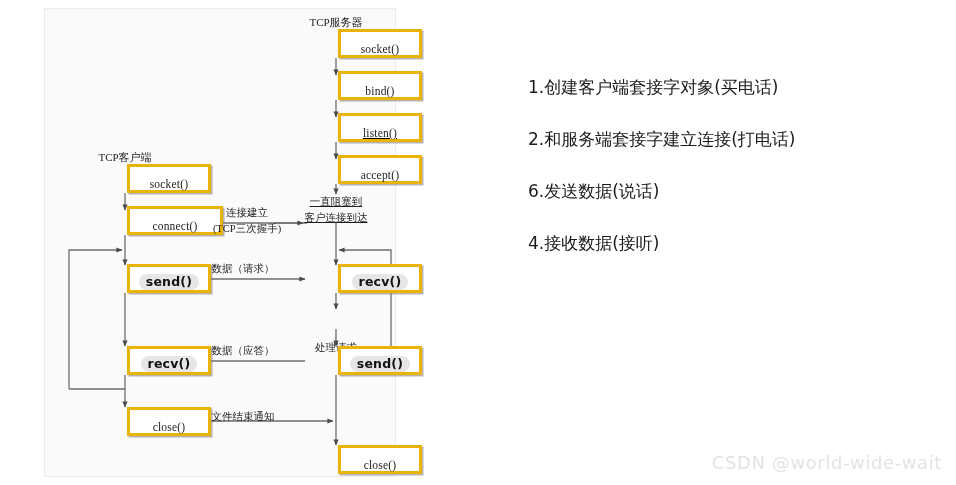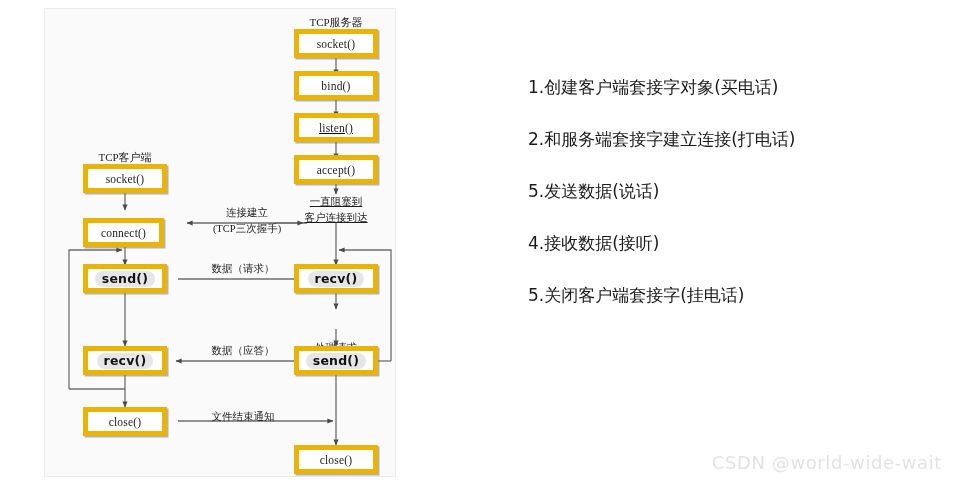--- a/index.html
+++ b/index.html
@@ -30,25 +30,26 @@
     position: absolute;
     left: 0;
     top: 0;
   }
 
   
   .node-box {
     position: absolute;
     box-sizing: border-box;
     background: #ffffff;
-    border: 5px solid #eab308;
+    border: 3px solid #eab308;
     box-shadow: 1.5px 1.5px 0 0 rgba(120,120,120,0.55);
     display: flex;
-    align-items: center;
+    align-items: flex-end;
     justify-content: center;
+    margin-left: 44px;
   }
   .node-label {
     font-family: "Liberation Serif", serif;
     font-size: 11.5px;
     color: #1d1d1d;
     letter-spacing: 0.2px;
     white-space: nowrap;
   }
   
   .node-box.emph .node-label {
@@ -197,21 +198,21 @@
   <div class="node-box" style="left:249px; top:436px; width:84px; height:29px;">
     <span class="node-label">close()</span>
   </div>
 
   <div class="col-title" style="left:37px; top:141px; width:86px;">TCP客户端</div>
 
   <div class="node-box" style="left:38px; top:155px; width:84px; height:29px;">
     <span class="node-label">socket()</span>
   </div>
 
-  <div class="node-box" style="left:38px; top:209px; width:81px; height:29px;">
+  <div class="node-box" style="left:38px; top:197px; width:96px; height:29px;">
     <span class="node-label">connect()</span>
   </div>
 
   <div class="node-box emph" style="left:38px; top:255px; width:84px; height:29px;">
     <span class="node-label">send()</span>
   </div>
 
   <div class="node-box emph" style="left:38px; top:337px; width:84px; height:29px;">
     <span class="node-label">recv()</span>
   </div>
@@ -229,18 +230,17 @@
 
   <div class="edge-label" style="left:140px; top:334px; width:116px;">数据（应答）</div>
 
   <div class="edge-label" style="left:140px; top:394px; width:116px;margin-top:6px;">文件结束通知</div>
 
 </div>
 
 <div id="steps-list">
   <div class="step-item">1.创建客户端套接字对象(买电话)</div>
   <div class="step-item">2.和服务端套接字建立连接(打电话)</div>
-  <div class="step-item">5.发送数据(说话)</div>
+  <div class="step-item">6.发送数据(说话)</div>
   <div class="step-item">4.接收数据(接听)</div>
-  <div class="step-item">5.关闭客户端套接字(挂电话)</div>
 </div>
 
 <div id="watermark">CSDN @world-wide-wait</div>
 
 </body></html>

